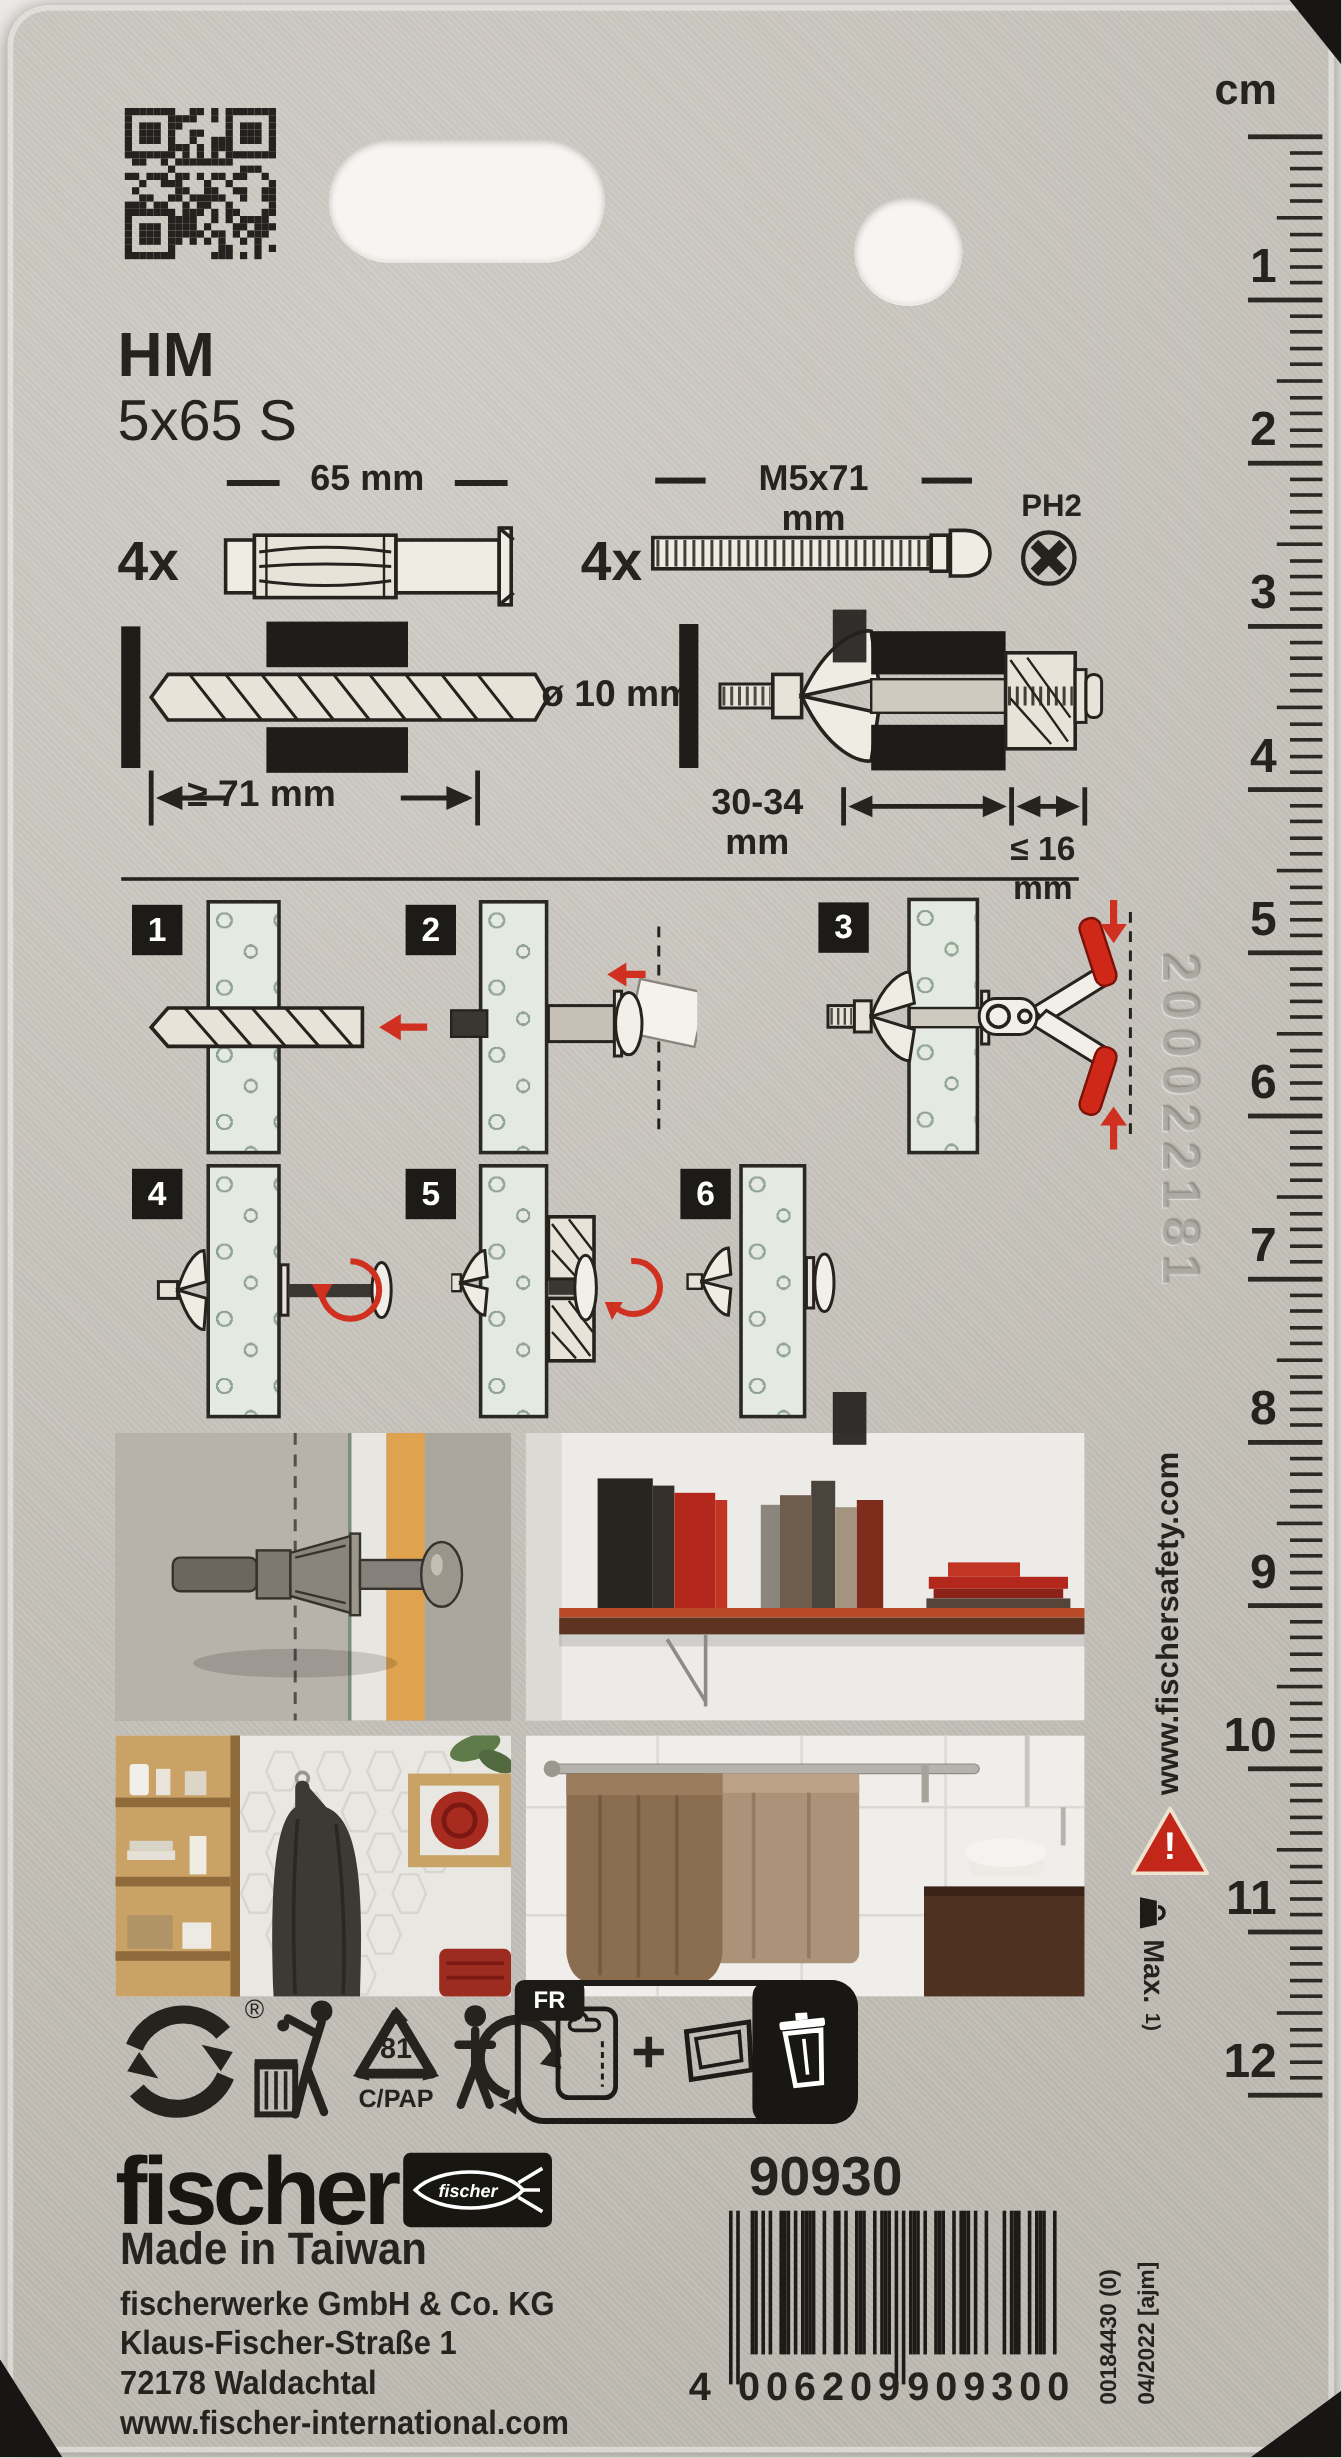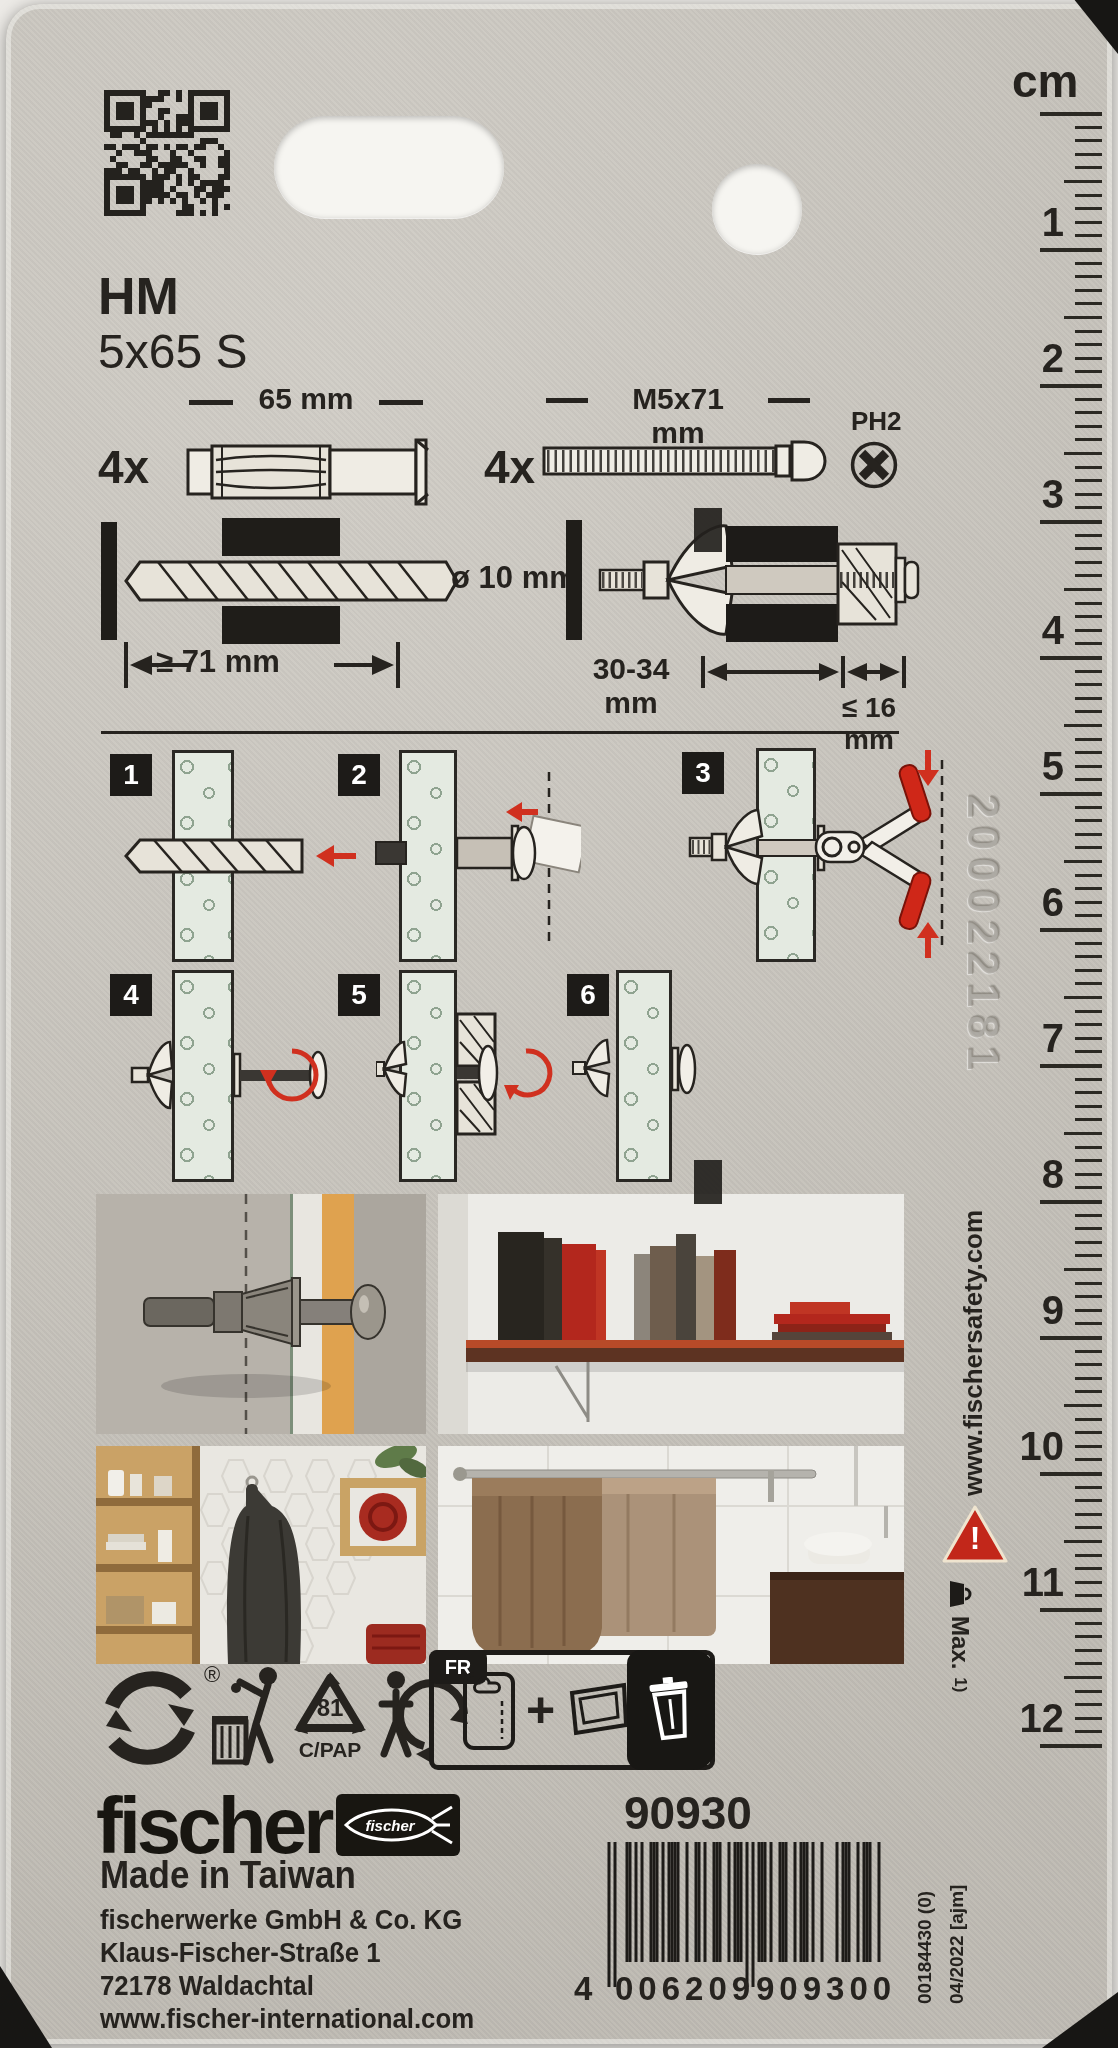--- a/index.html
+++ b/index.html
@@ -549,21 +549,21 @@
       <rect x="34" y="32" width="130" height="18" fill="#9b7c5c"></rect>
       <path d="M62,50 V200 M94,50 V202 M126,50 V200" stroke="#76593e" stroke-width="3"></path>
       <rect x="332" y="126" width="134" height="8" fill="#3b2417"></rect>
       <rect x="332" y="134" width="134" height="84" fill="#4e3120"></rect>
       <rect x="370" y="96" width="62" height="22" rx="10" fill="#eceae4"></rect>
       <ellipse cx="400" cy="98" rx="34" ry="12" fill="#f4f3ef"></ellipse>
       <path d="M448,60 v32" stroke="#b5b3ad" stroke-width="4"></path>
     </svg>
   </div>
 
-  <div class="abs b" style="left:1006px;top:50px;font-size:46px">cm</div>
+  <div class="abs b" style="left:1006px;top:50px;font-size:36px">cm</div>
   <div id="ruler-ticks" class="abs" style="left:1000px;top:108px;width:96px;height:1670px">
         <div class="tick" style="top:0px;width:62px;height:4px"></div>
         <div class="tick" style="top:13.6px;width:27px;height:3px"></div>
         <div class="tick" style="top:27.2px;width:27px;height:3px"></div>
         <div class="tick" style="top:40.8px;width:27px;height:3px"></div>
         <div class="tick" style="top:54.4px;width:27px;height:3px"></div>
         <div class="tick" style="top:68px;width:38px;height:3px"></div>
         <div class="tick" style="top:81.6px;width:27px;height:3px"></div>
         <div class="tick" style="top:95.2px;width:27px;height:3px"></div>
         <div class="tick" style="top:108.8px;width:27px;height:3px"></div>
@@ -741,21 +741,21 @@
   <div class="abs b" style="left:288px;top:1690px;width:72px;text-align:center;font-size:24px">81</div>
   <div class="abs b" style="left:284px;top:1734px;width:80px;text-align:center;font-size:21px">C/PAP</div>
   <svg class="abs" style="left:368px;top:1662px" width="96" height="100" viewBox="0 0 96 100">
     <circle cx="22" cy="14" r="9" fill="#26231f"></circle>
     <path d="M22,26 L22,56 M8,38 L36,38 M22,56 L10,88 M22,56 L34,88" stroke="#26231f" stroke-width="7" stroke-linecap="round" fill="none"></path>
     <path d="M50,80 A32,32 0 1 1 90,48" fill="none" stroke="#26231f" stroke-width="8"></path>
     <path d="M94,58 l-18,-4 12,-14 Z M42,88 l16,-8 -2,16 Z" fill="#26231f"></path>
   </svg>
 
   <div class="abs" style="left:423px;top:1646px;width:286px;height:120px;border:5px solid #1d1b18;
-       border-radius:9px;box-sizing:border-box">
+       border-radius:24px;box-sizing:border-box">
     <div class="abs" style="left:-5px;top:-5px;width:58px;height:34px;background:#1d1b18;border-radius:8px;
          color:#fff;display:flex;align-items:center;justify-content:center;font-weight:700;font-size:20px">FR</div>
     <svg class="abs" style="left:28px;top:16px" width="54" height="80" viewBox="0 0 54 80">
       <rect x="3" y="3" width="48" height="74" rx="9" fill="none" stroke="#1d1b18" stroke-width="4"></rect>
       <path d="M17,12 a5,5 0 0 1 10,0 h6 a4,4 0 0 1 0,9 H17 a4,4 0 0 1 0,-9 Z" fill="none" stroke="#1d1b18" stroke-width="3"></path>
       <path d="M40,30 V68" stroke="#1d1b18" stroke-width="2.5" stroke-dasharray="5 4"></path>
     </svg>
     <div class="abs b" style="left:92px;top:26px;font-size:50px">+</div>
     <svg class="abs" style="left:132px;top:24px" width="64" height="62" viewBox="0 0 64 62">
       <path d="M6,14 L58,6 L60,46 L10,54 Z" fill="none" stroke="#1d1b18" stroke-width="4"></path>

